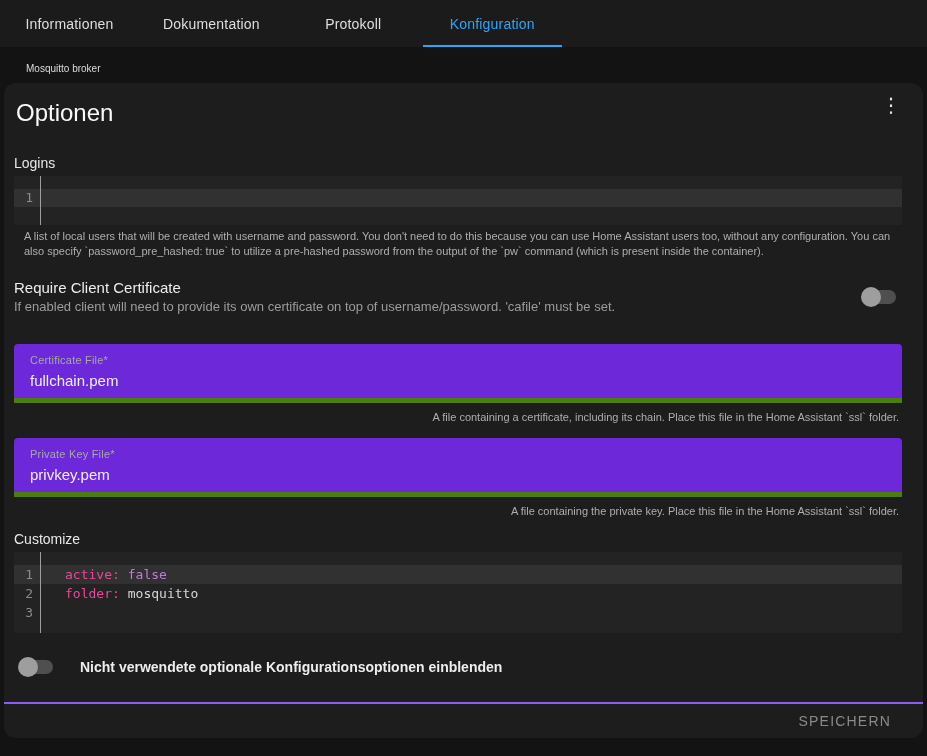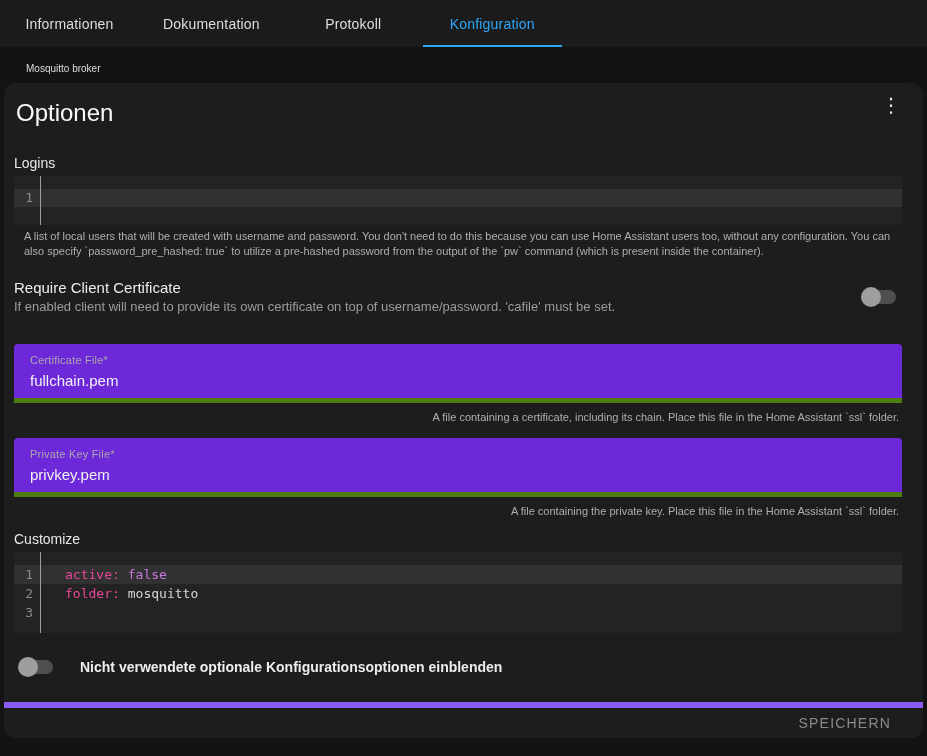--- a/index.html
+++ b/index.html
@@ -172,21 +172,21 @@
   .switch-row .label {
     font-size: 14px;
     font-weight: 700;
     color: #ededed;
   }
   
   .card-footer {
     position: absolute;
     left: 0; right: 0; bottom: 0;
     height: 36px;
-    border-top: 6px solid #8b5cf6;
+    border-top: 2px solid #8b5cf6;
     display: flex;
     align-items: center;
     justify-content: flex-end;
     padding-right: 32px;
   }
   .save-btn {
     font-size: 14px;
     font-weight: 500;
     letter-spacing: 1.2px;
     color: #8a8a8a;

